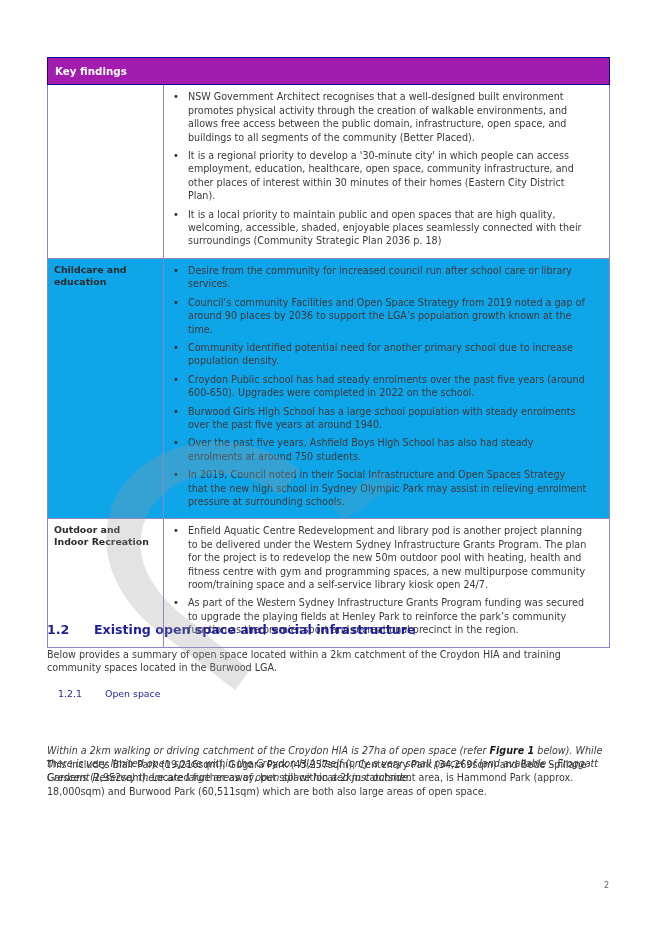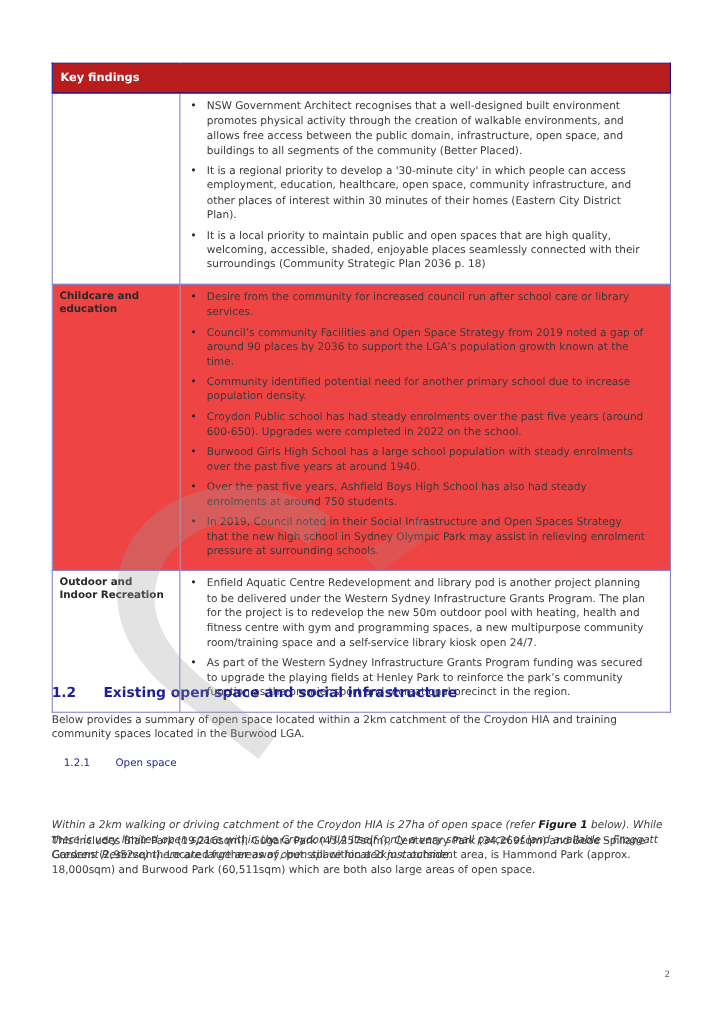--- a/index.html
+++ b/index.html
@@ -7,27 +7,27 @@
       width: 656px; height: 928px; background: #ffffff; position: relative; overflow: hidden;
       font-family: "DejaVu Sans", sans-serif; color: #3a3a3a;
     }
     .watermark { position: absolute; left: 0; top: 0; width: 656px; height: 928px; pointer-events: none; z-index: 2; }
     .page { position: absolute; left: 0; top: 0; width: 656px; height: 928px; z-index: 1; }
     table.kf {
       position: absolute; left: 47px; top: 57px; width: 563px;
       border-collapse: collapse; font-size: 10px; line-height: 13.4px;
     }
     table.kf th {
-      background: #b91c1c; color: #ffffff; text-align: left; font-weight: bold;
+      background: #a21caf; color: #ffffff; text-align: left; font-weight: bold;
       font-size: 10.3px; padding: 7px 7px 6px 7px; height: 13px; border: 1px solid #0a0a8c;
     }
     table.kf td { border: 1px solid #8a84c9; vertical-align: top; }
     table.kf td.label { width: 103px; padding: 5px 6px; font-weight: bold; font-size: 9.4px; line-height: 12px; color: #2b2b2b; }
     table.kf td.content { padding: 3px 6px 5px 6px; }
-    table.kf tr.shaded td { background: #ef4444; }
+    table.kf tr.shaded td { background: #0ea5e9; }
     ul.bl { margin: 0; padding: 0; list-style: none; }
     ul.bl li { position: relative; padding-left: 18px; margin: 2px 16px 5px 0; font-size: 9.6px; line-height: 13.4px; color: #3a3a3a; }
     ul.bl li::before { content: "•"; position: absolute; left: 3px; top: 0; color: #2b2b2b; font-size: 10px; }
     .h2 { position: absolute; left: 47px; top: 622px; font-size: 12.6px; font-weight: bold; color: #1e1e9a; }
     .h2 .num { display: inline-block; width: 47px; color: #1e1e9a; }
     .h3 { position: absolute; left: 58px; top: 688px; font-size: 9.4px; font-weight: normal; color: #1e1e9a; }
     .h3 .num { display: inline-block; width: 47px; }
     .para { position: absolute; left: 47px; width: 566px; font-size: 9.6px; line-height: 13.4px; color: #3a3a3a; margin: 0; }
     .para b { color: #1a1a1a; }
     .pagenum { position: absolute; left: 604px; top: 881px; font-size: 8px; color: #666; }

